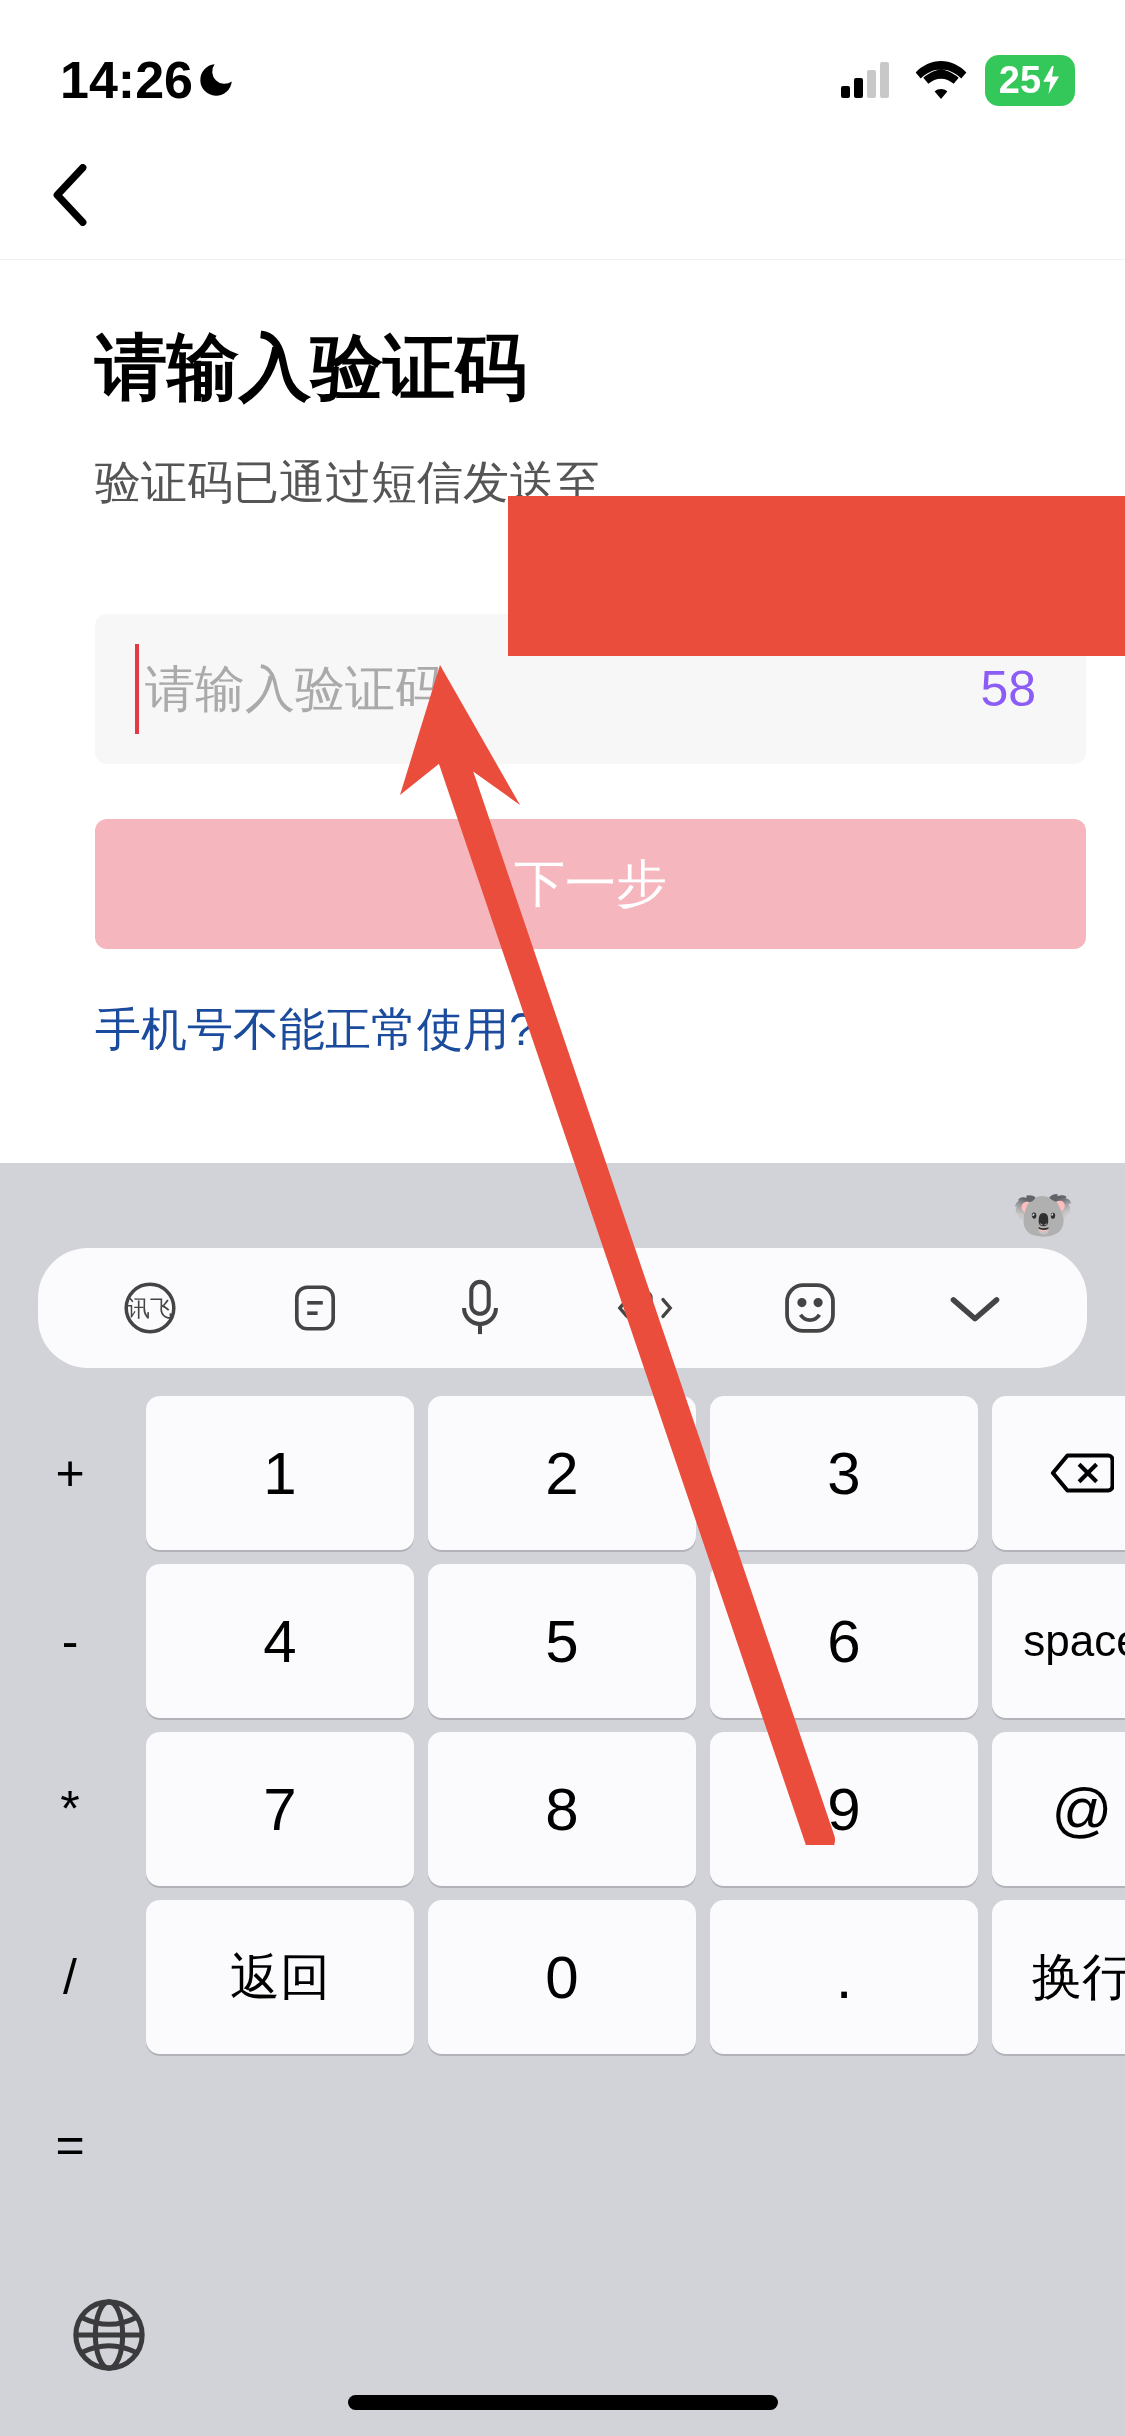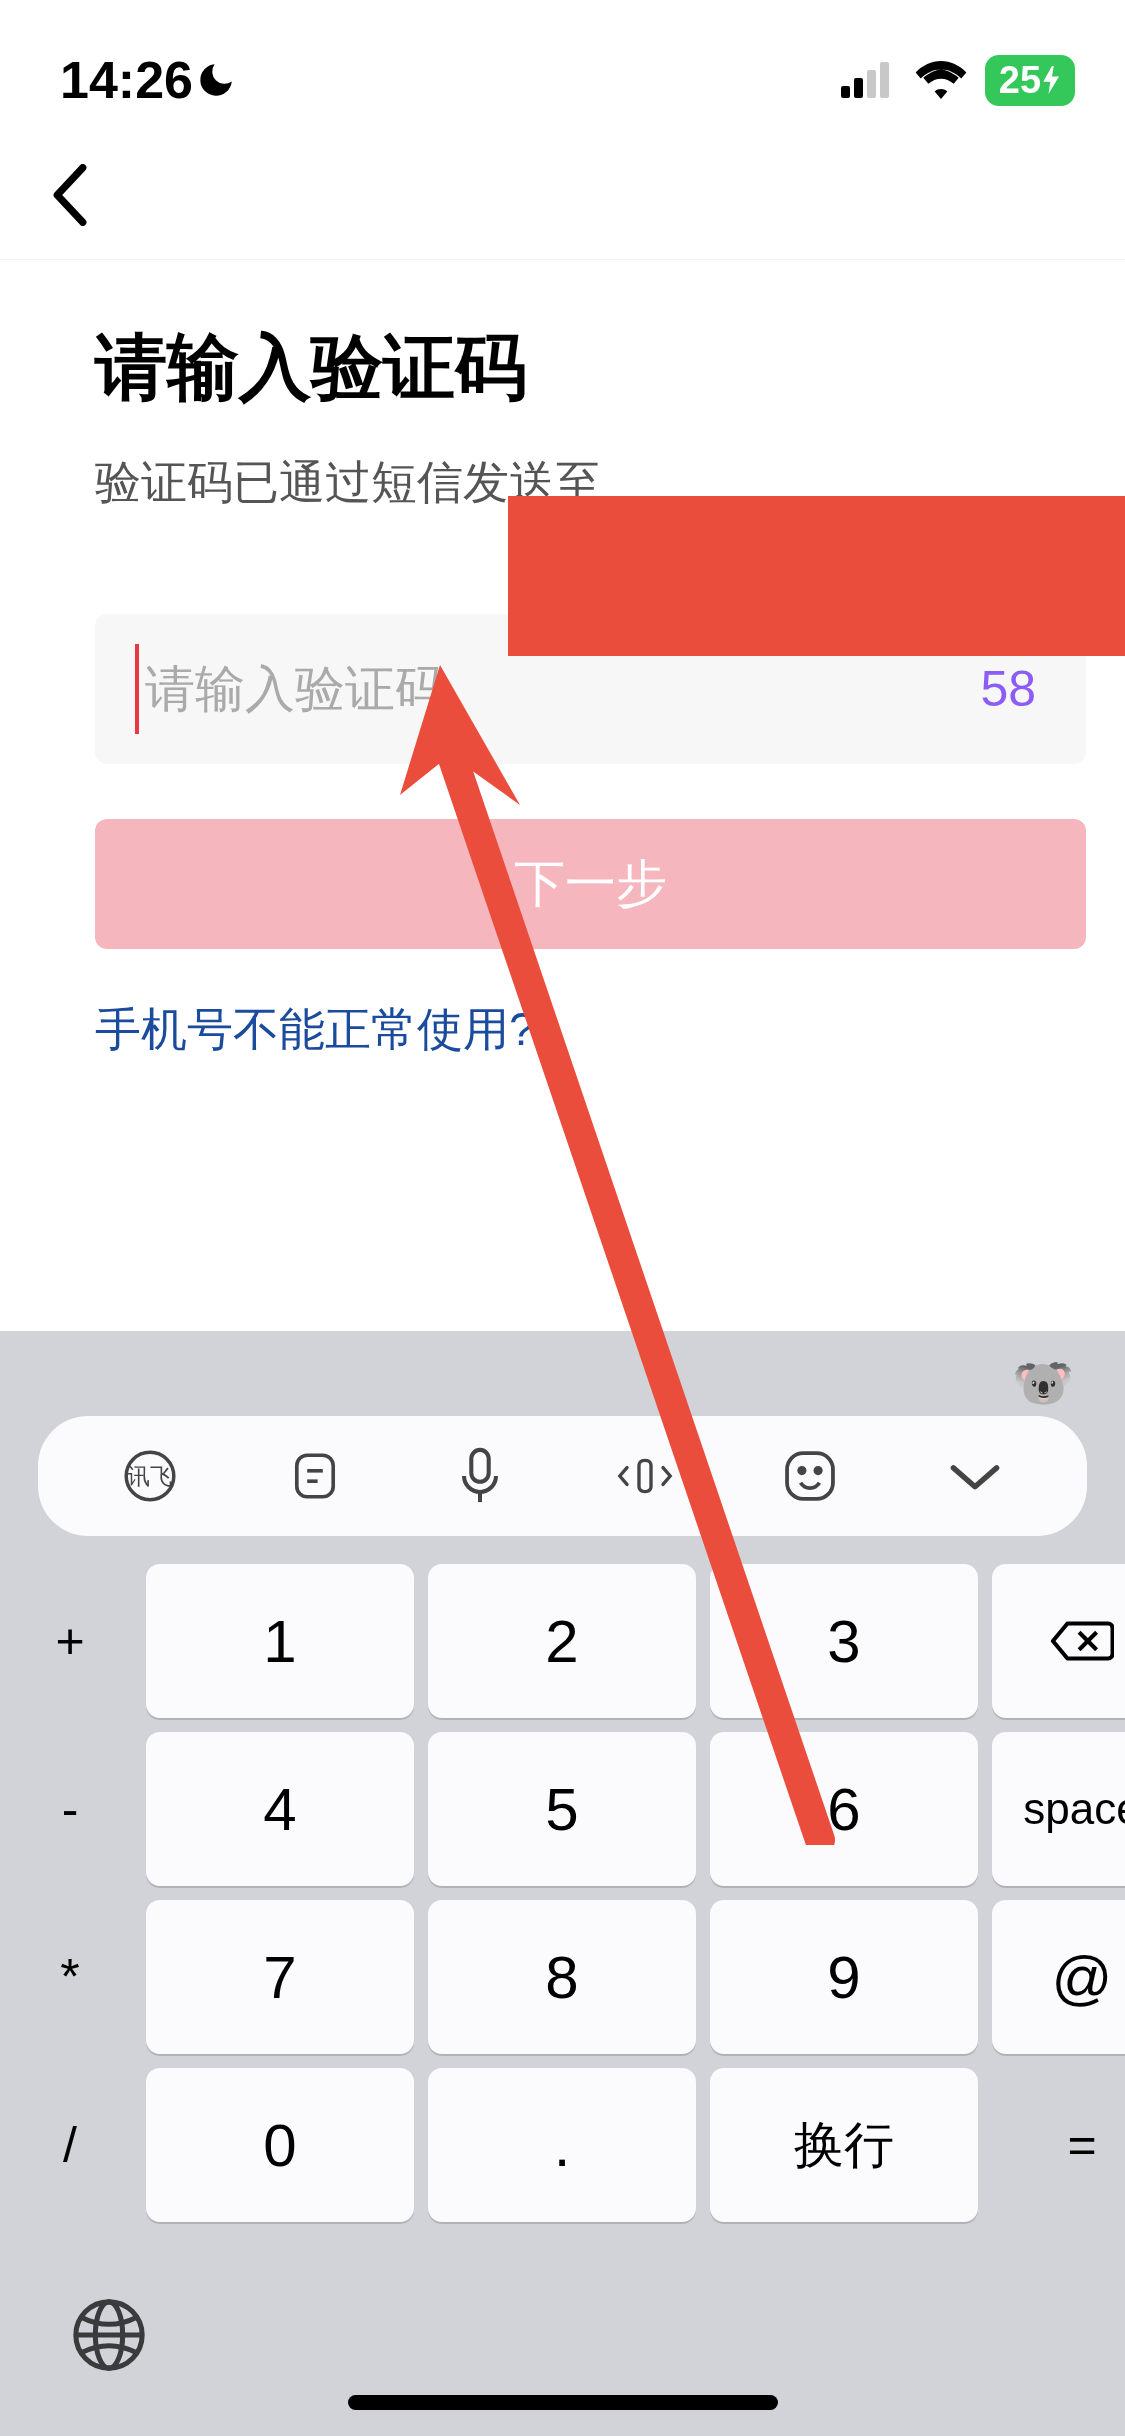--- a/index.html
+++ b/index.html
@@ -170,20 +170,21 @@
     <div class="key">6</div>
     <div class="key" style="font-size:44px">space</div>
 
     <div class="key side-key">*</div>
     <div class="key">7</div>
     <div class="key">8</div>
     <div class="key">9</div>
     <div class="key">@</div>
 
     <div class="key side-key">/</div>
+    <div class="key" style="font-size:50px">返回</div>
     <div class="key">0</div>
     <div class="key">.</div>
     <div class="key" style="font-size:50px">换行</div>
 
     <div class="key side-key">=</div>
   </div>
 
   <div class="bottom-row">
     <div class="globe">
       <svg width="78" height="78" viewBox="0 0 40 40" fill="none" stroke="#3b3b3d" stroke-width="2.6">

